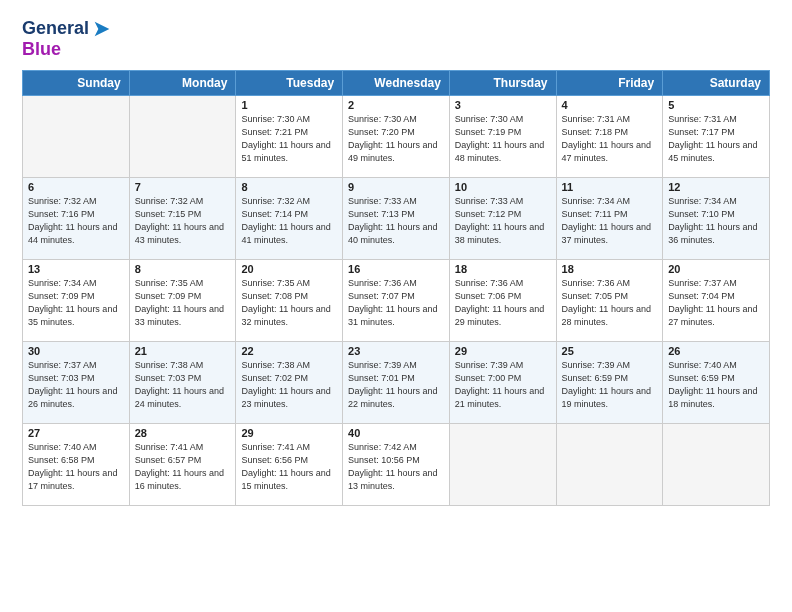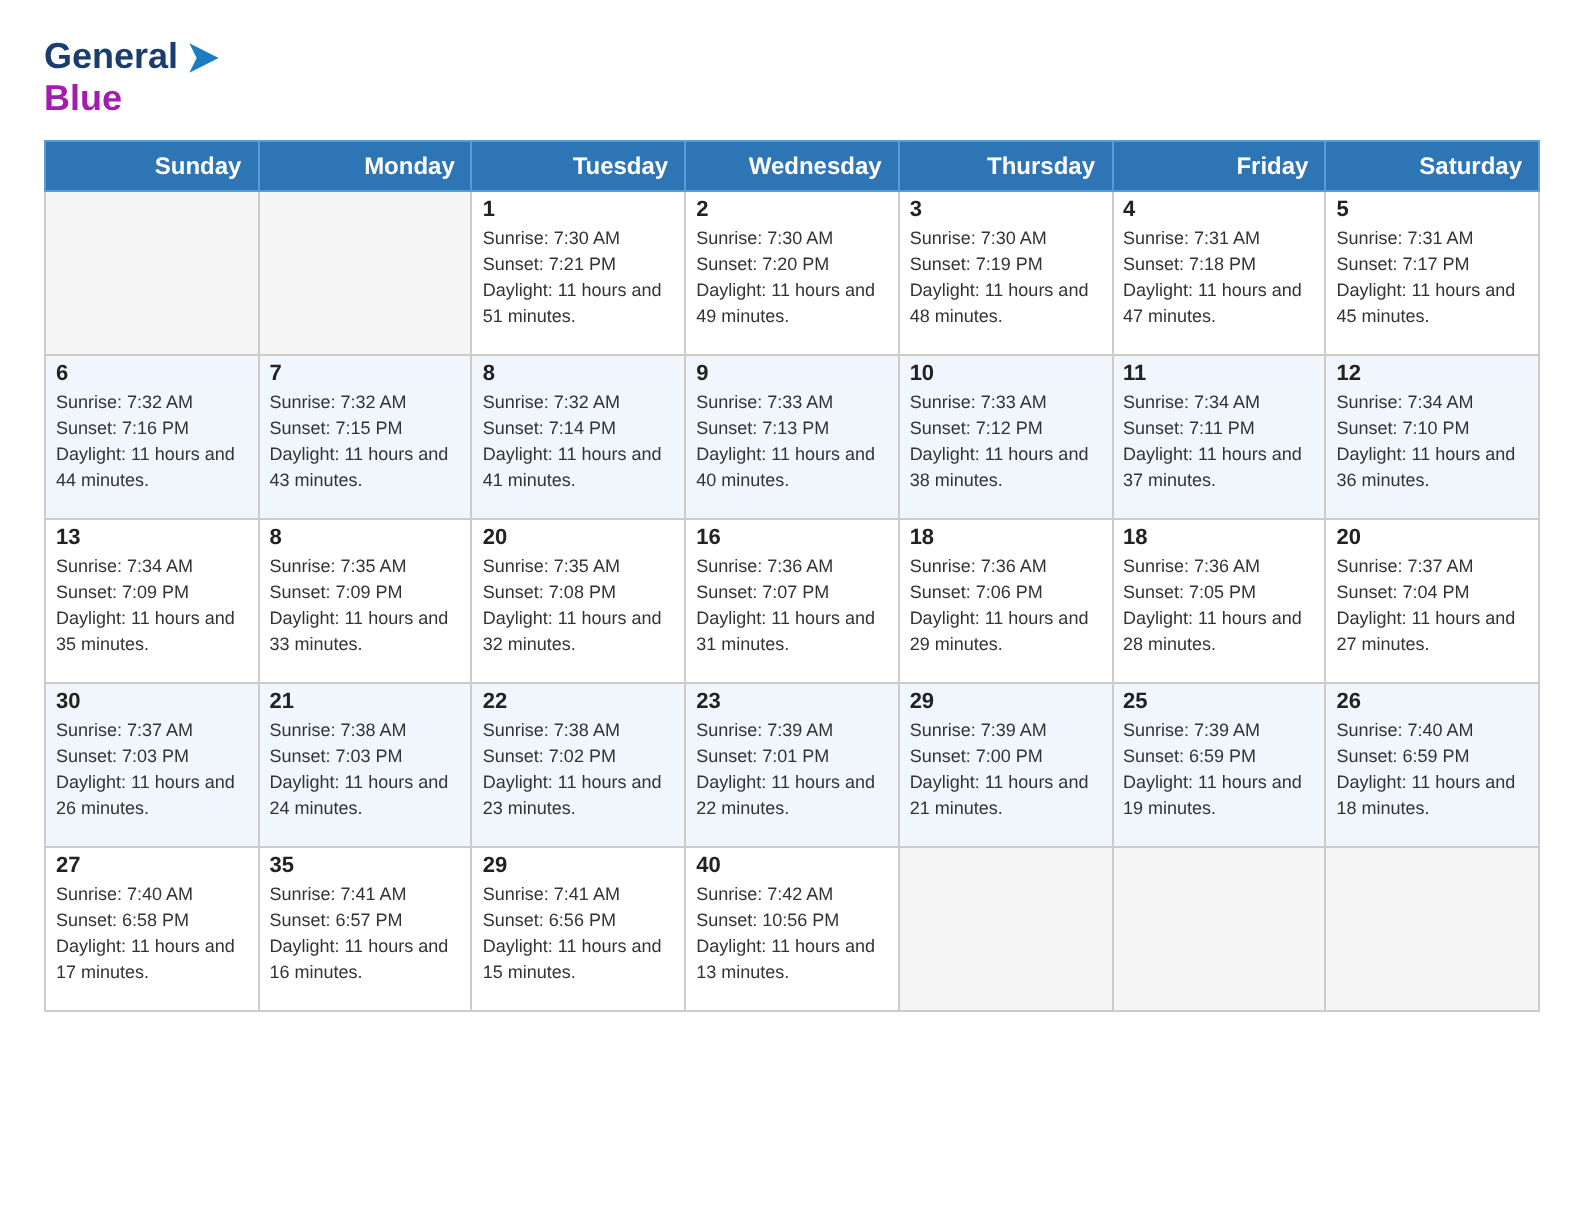--- a/index.html
+++ b/index.html
@@ -299,21 +299,21 @@
           </td>
         </tr>
         <tr>
           <td>
             <span class="day-num">27</span>
             <div class="day-info" style="white-space: pre-line;">Sunrise: 7:40 AM
 Sunset: 6:58 PM
 Daylight: 11 hours and 17 minutes.</div>
           </td>
           <td>
-            <span class="day-num">35</span>
+            <span class="day-num">28</span>
             <div class="day-info" style="white-space: pre-line;">Sunrise: 7:41 AM
 Sunset: 6:57 PM
 Daylight: 11 hours and 16 minutes.</div>
           </td>
           <td>
             <span class="day-num">29</span>
             <div class="day-info" style="white-space: pre-line;">Sunrise: 7:41 AM
 Sunset: 6:56 PM
 Daylight: 11 hours and 15 minutes.</div>
           </td>

